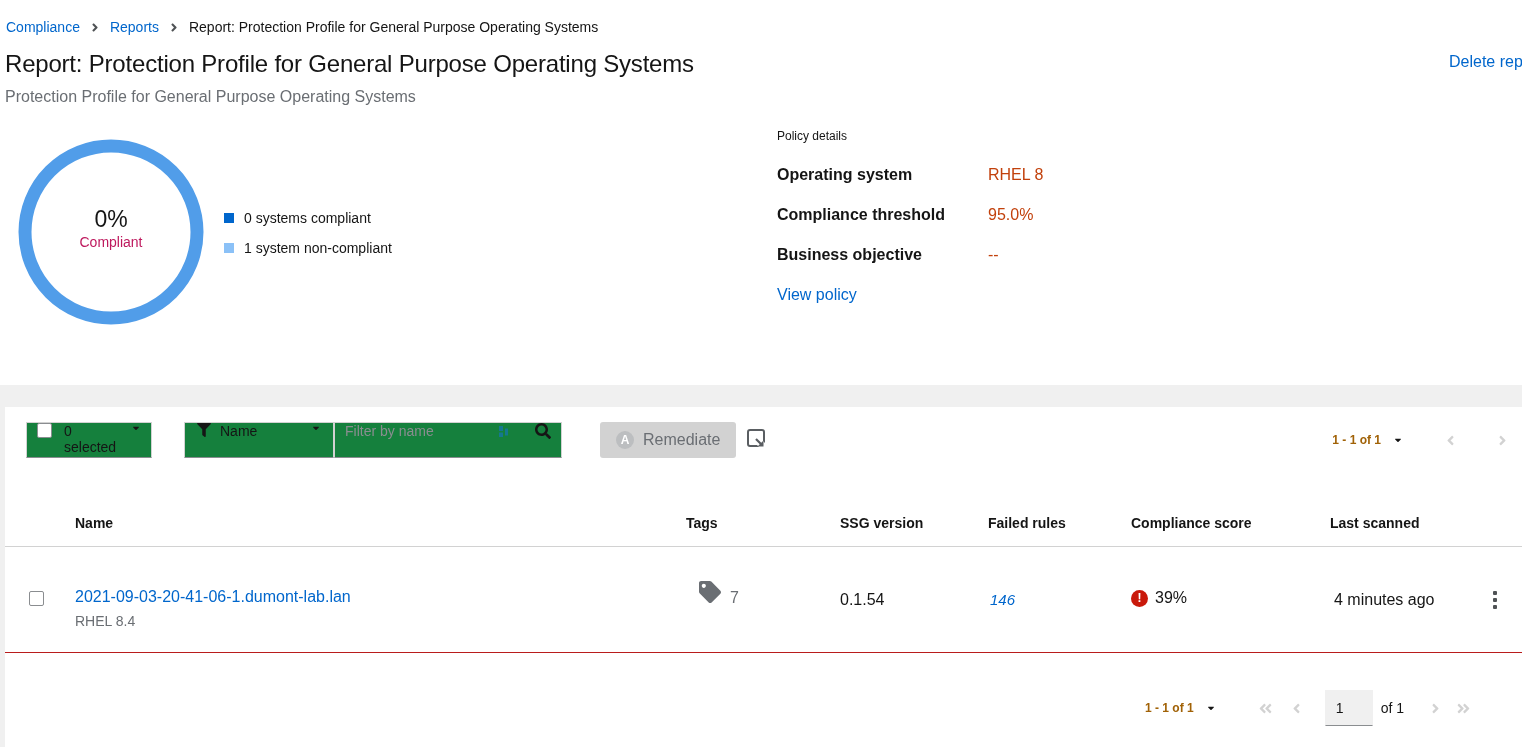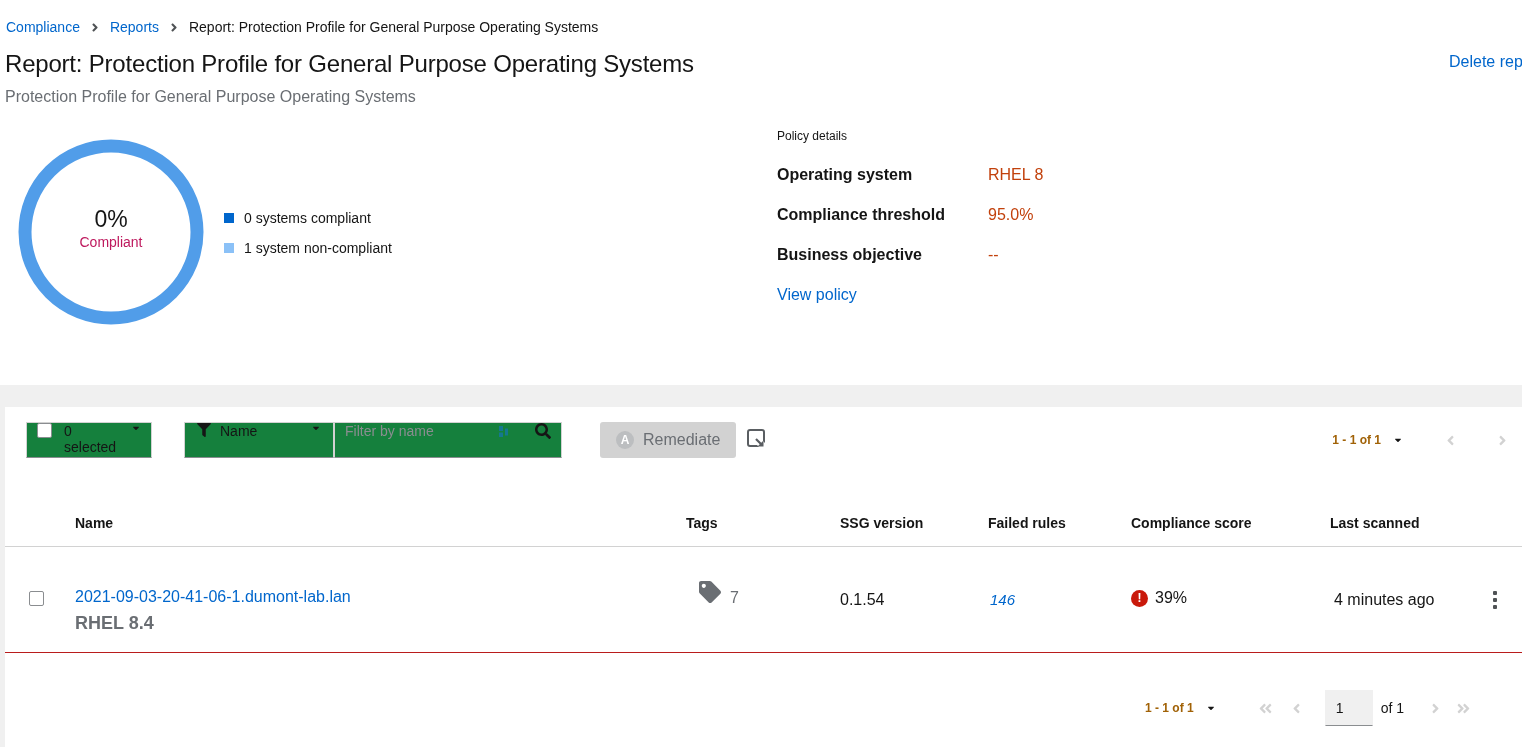--- a/index.html
+++ b/index.html
@@ -70,21 +70,21 @@
   
   .thead { position:absolute; left:0; top:93px; width:1517px; height:47px; border-bottom:1px solid #d2d2d2; font-size:14px; font-weight:700; }
   .th { position:absolute; top:0; line-height:47px; white-space:nowrap; }
   .th-name { left:70px; } .th-tags { left:681px; } .th-ssg { left:835px; }
   .th-failed { left:983px; } .th-score { left:1126px; } .th-last { left:1325px; }
 
   .trow { position:absolute; left:0; top:140px; width:1517px; height:106px; border-bottom:1px solid #b91c1c; }
   .row-checkbox { position:absolute; left:24px; top:44px; }
   .cell-name { position:absolute; left:70px; top:41px; }
   .cell-name .name-link { font-size:16px; display:block; }
-  .cell-name .os { font-size:18px; color:#6a6e73; margin-top:7px;font-weight:bold; }
+  .cell-name .os { font-size:14px; color:#6a6e73; margin-top:7px; }
   .cell-tags { position:absolute; left:694px; top:34px; display:flex; align-items:flex-start; gap:9px; }
   .tag-count { font-size:16px; color:#6a6e73; margin-top:8px; }
   .cell-ssg { position:absolute; left:835px; top:44px; font-size:16px; }
   .cell-failed { position:absolute; left:985px; top:44px; font-size:15px;font-style:italic; }
   .cell-score { position:absolute; left:1126px; top:42px; display:flex; align-items:center; gap:7px; font-size:16px; }
   .danger-icon { width:17px; height:17px; border-radius:50%; background:#c9190b; color:#fff; font-size:12px; font-weight:700; display:flex; align-items:center; justify-content:center; line-height:1; }
   .cell-last { position:absolute; left:1329px; top:44px; font-size:16px; }
   .kebab { position:absolute; left:1482px; top:36px; width:16px; height:34px; background:none; border:none; display:flex; flex-direction:column; align-items:center; justify-content:center; gap:3px; cursor:pointer; }
   .kebab i { width:4px; height:4px; border-radius:1px; background:#4f5255; }
 

